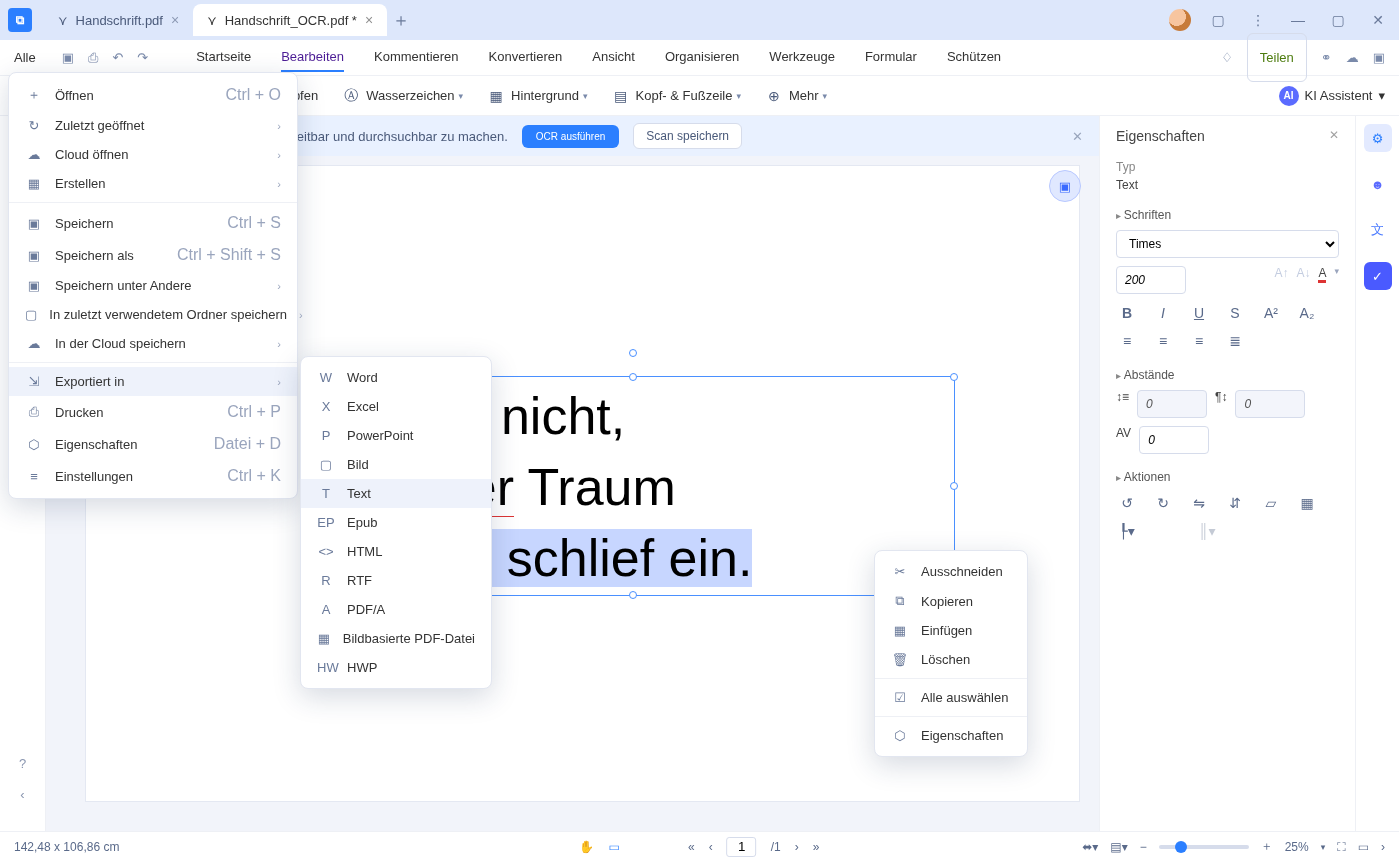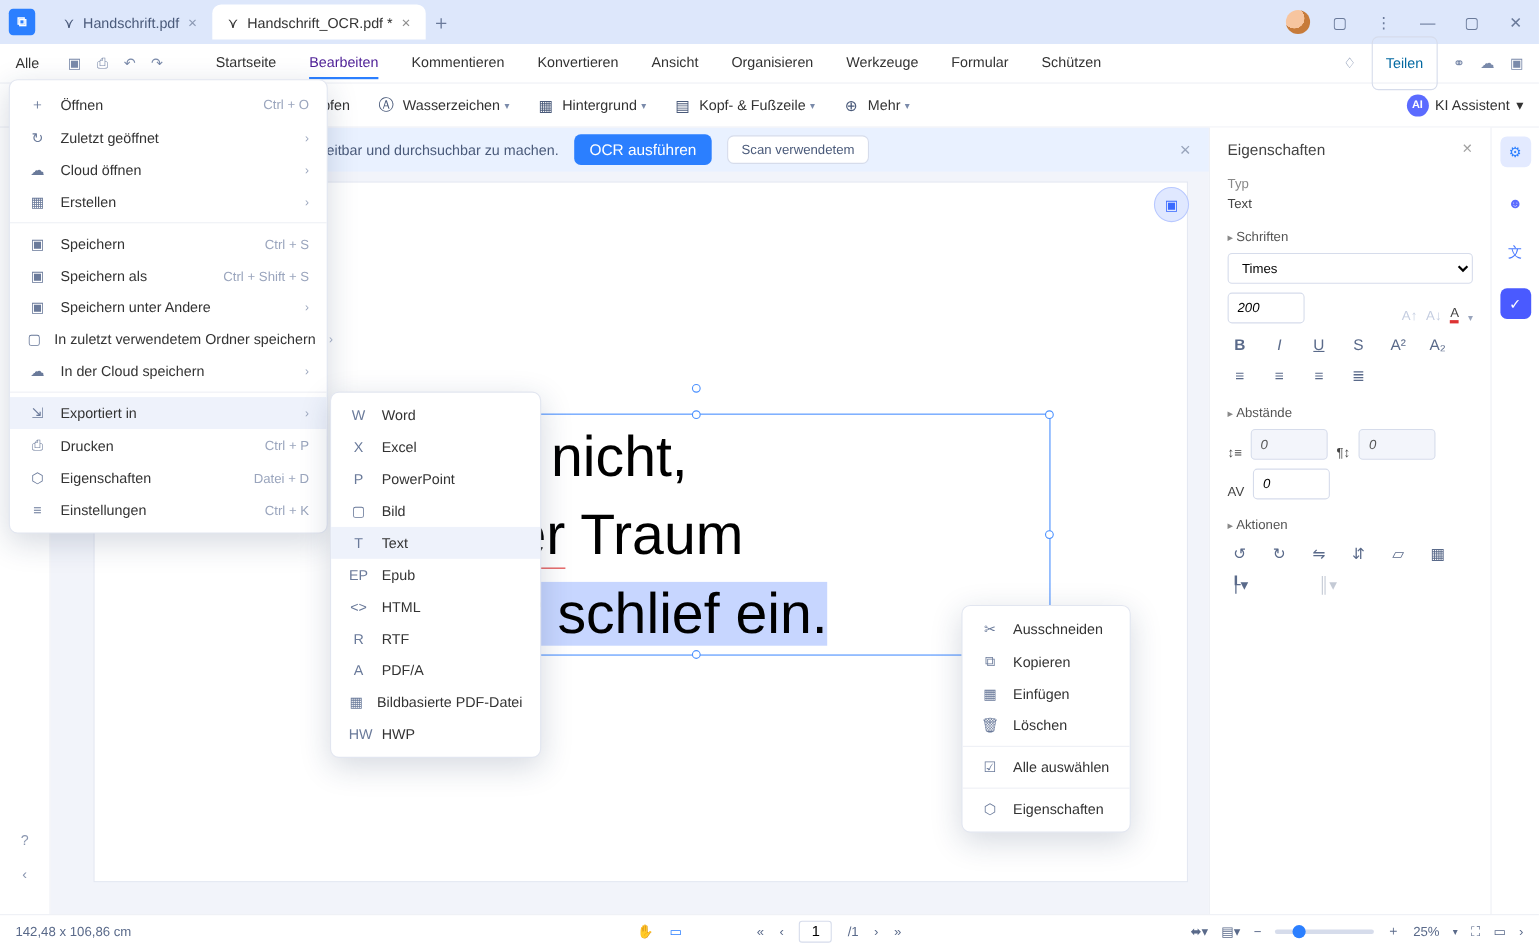--- a/index.html
+++ b/index.html
@@ -18,34 +18,34 @@
 
 
 .menubar { height: 36px; display: flex; align-items: center; padding: 0 14px; gap: 26px; border-bottom: 1px solid #eef0f5;}
 .menubar .file-lbl { font-weight: 500; cursor: pointer; }
 .menubar .qa-icons { display: flex; gap: 14px; color: #7a8aaa; margin-right:10px;}
 .menubar .qa-icons span{cursor:pointer;}
 .menu-tabs { display: flex; gap: 30px; margin-left: 12px; }
 .menu-tabs .mtab { cursor: pointer; padding: 6px 0; }
 .menu-tabs .mtab.active { color: #4c1d95; border-bottom: 2px solid #2b7fff; font-weight: 500;}
 .menubar .right-cluster { margin-left: auto; display: flex; align-items: center; gap: 14px; color:#7a8aaa;}
-.share-btn { border:1px solid #d6dceb; border-radius:6px; padding:16px 12px; color:#0369a1; cursor:pointer;}
+.share-btn { border:1px solid #d6dceb; border-radius:6px; padding:16px 12px; color:#4d7c0f; cursor:pointer;}
 
 
 .toolbar { height: 40px; display: flex; align-items: center; padding: 0 14px; gap: 24px; border-bottom: 1px solid #eef0f5; font-size:13px;}
 .tool { display: flex; align-items: center; gap: 6px; cursor: pointer; color:#333;}
 .tool .ico { width:18px; height:18px; display:inline-flex; align-items:center; justify-content:center; color:#4a5a7a; font-size:14px;}
 .tool .caret { font-size:9px; color:#7a8aaa; margin-left:-2px;}
 .toolbar .spacer { flex:1; }
 .ai-pill { display:flex; align-items:center; gap:6px; cursor:pointer;}
 .ai-pill .ai-badge { background:#5b6bff; color:#fff; border-radius:50%; width:20px; height:20px; display:flex;align-items:center;justify-content:center; font-size:10px; font-weight:bold;}
 
 
 .ocr-banner { height:40px; background:#e9f1ff; display:flex; align-items:center; padding:0 16px; gap:14px; color:#4a5a7a; position:relative; margin-left:300px; margin-right:310px;}
-.ocr-banner .btn-primary { background:#2b7fff; color:#fff; border-radius:6px; padding:6px 14px; cursor:pointer; font-size:14px;}
+.ocr-banner .btn-primary { background:#2b7fff; color:#fff; border-radius:6px; padding:6px 14px; cursor:pointer; font-size:10px;}
 .ocr-banner .btn-second { background:#fff; border:1px solid #d6dceb; border-radius:6px; padding:5px 12px; cursor:pointer; font-size:12px;}
 .ocr-banner .close-x { margin-left:auto; cursor:pointer; opacity:.5;}
 
 
 .workspace { position:absolute; top:116px; left:0; right:0; bottom:30px; display:flex;}
 .left-gutter { width:46px; border-right:1px solid #eef0f5; display:flex; flex-direction:column; align-items:center; padding-top:640px; gap:16px; color:#8a96b0;}
 .canvas-wrap { flex:1; background:#f2f4fa; position:relative; overflow:hidden;}
 .page { position:absolute; left:40px; right:20px; top:50px; bottom:30px; background:#fff; box-shadow:0 0 0 1px #e4e8f2;}
 .sel-box { position:absolute; left:225px; top:210px; width:644px; height:220px; border:1px solid #4a90ff;}
 .sel-box .hdl { position:absolute; width:8px; height:8px; background:#fff; border:1px solid #4a90ff; border-radius:50%;}
@@ -53,21 +53,21 @@
 .doc-text .u1{border-bottom:1px solid #d33;}
 .doc-text .hl{background:#c7d6ff;}
 .view-badge { position:absolute; right:16px; top:54px; width:32px; height:32px; border-radius:50%; background:#e0e8ff; border:1px solid #b8c8ff; display:flex;align-items:center;justify-content:center; color:#3a6aff;cursor:pointer;}
 
 
 .props { width:256px; border-left:1px solid #eef0f5; background:#fff; padding:12px 16px; overflow:auto; font-size:12px; color:#444;}
 .props h3 { font-size:14px; font-weight:500; margin-bottom:12px;}
 .props .close-p{ float:right; cursor:pointer; opacity:.5;}
 .props .sec-title { color:#555; margin:16px 0 8px; font-weight:500;}
 .props .sec-title::before{content:"▸ "; color:#888; font-size:10px;}
-.props .row { display:flex; gap:8px; margin-bottom:8px; align-items:flex-end;}
+.props .row { display:flex; gap:8px; margin-bottom:8px; align-items:flex-start;}
 .props select, .props input.num { width:100%; height:28px; border:1px solid #d6dceb; border-radius:4px; padding:0 8px; background:#fff; font-size:12px;}
 .props input.num { width:70px; text-align:left;font-style:italic;}
 .btn-grid { display:flex; gap:14px; margin:6px 0; color:#5a6a8a;}
 .btn-grid span{ width:22px; height:22px; display:inline-flex; align-items:center; justify-content:center; cursor:pointer; font-size:14px;}
 
 
 .right-rail { width:44px; border-left:1px solid #eef0f5; display:flex; flex-direction:column; align-items:center; padding-top:8px; gap:18px;}
 .right-rail span{ width:28px;height:28px;display:flex;align-items:center;justify-content:center;cursor:pointer;color:#5a6a8a;border-radius:6px;}
 .right-rail .rr-active{ background:#e3eaff; color:#2b7fff;}
 
@@ -77,21 +77,21 @@
 .statusbar .page-field{ width:30px; text-align:center; border:1px solid #d6dceb; border-radius:3px; height:20px;}
 .statusbar .right-tools{ margin-left:auto; display:flex; align-items:center; gap:12px;}
 .statusbar .zoom-track{ width:90px; height:4px; background:#d6dceb; border-radius:2px; position:relative;}
 .statusbar .zoom-track .knob{ position:absolute; left:16px; top:-4px; width:12px; height:12px; border-radius:50%; background:#2b7fff;}
 
 
 .menu { position:absolute; background:#fff; border:1px solid #e2e6f0; border-radius:8px; box-shadow:0 8px 28px rgba(30,50,90,.18); padding:6px 0; font-size:13px; z-index:50;}
 .menu .mi { display:flex; align-items:center; gap:12px; padding:7px 16px; cursor:pointer; white-space:nowrap;}
 .menu .mi:hover, .menu .mi.hover { background:#eef2fb;}
 .menu .mi .mi-ico{ width:18px; color:#6a7a9a; text-align:center;}
-.menu .mi .mi-sc{ margin-left:auto; color:#9aa5bd; font-size:12px;}
+.menu .mi .mi-sc{ margin-left:auto; color:#9aa5bd; font-size:16px;}
 .menu .mi .mi-sub{ margin-left:auto; color:#9aa5bd; font-size:11px;}
 .menu hr{ border:none; border-top:1px solid #eef0f5; margin:4px 0;}
 #file-menu{ left:8px; top:72px; width:290px;}
 #export-menu{ left:300px; top:356px; width:192px;}
 #ctx-menu{ left:874px; top:550px; width:154px;}
 </style>
 </head>
 <body>
 
 <div class="titlebar">
@@ -188,21 +188,21 @@
 <div class="workspace">
   <div class="left-gutter">
     <span>?</span>
     <span>‹</span>
   </div>
 
   <div class="canvas-wrap">
     <div class="ocr-banner" style="position:absolute; left:0; right:0; top:0; margin:0;">
       <span>PDF. Führen Sie OCR aus, um sie bearbeitbar und durchsuchbar zu machen.</span>
       <span class="btn-primary">OCR ausführen</span>
-      <span class="btn-second">Scan verwendetem</span>
+      <span class="btn-second">Scan speichern</span>
       <span class="close-x">✕</span>
     </div>
 
     <div class="page">
       <div class="view-badge" style="position:absolute; right:-2px; top:4px;">▣</div>
       <div class="sel-box">
         <span class="hdl" style="left:-4px; top:-4px;"></span>
           <span class="hdl" style="right:-4px; top:-4px;"></span>
         <span class="hdl" style="left:-4px; bottom:-4px;"></span>
           <span class="hdl" style="right:-4px; bottom:-4px;"></span>

